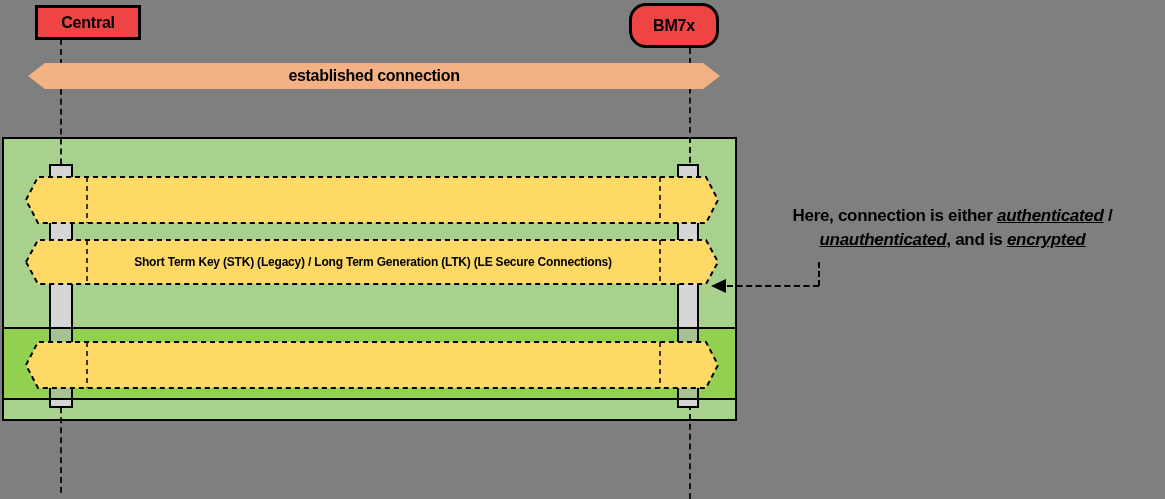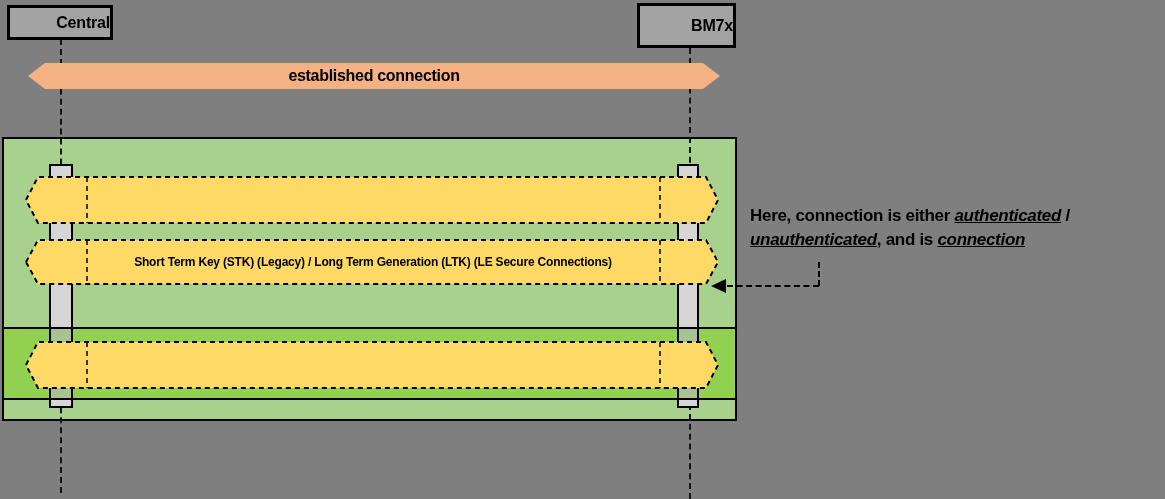--- a/index.html
+++ b/index.html
@@ -22,28 +22,29 @@
     width:0;
     border-left:2px dashed #141414;
     z-index:3;
   }
   #lifeline-central { left:60px; top:39px; height:454px; }
   #lifeline-bm7x    { left:689px; top:48px; height:451px; }
 
   
   .actor {
     position:absolute;
-    background:#a3a3a3;
+    background:#ef4444;
     border:3px solid #000;
-    display:flex; align-items:center; justify-content:flex-end;
+    display:flex; align-items:center; justify-content:center;
     font-weight:bold; font-size:16px; letter-spacing:-0.2px;
     z-index:5;
+    margin-left:28px;
   }
   #actor-central { left:7px; top:5px; width:106px; height:35px; }
-  #actor-bm7x    { left:637px; top:3px; width:99px; height:45px; }
+  #actor-bm7x    { left:601px; top:3px; width:90px; height:45px;border-radius:17px; }
 
   
   #established-arrow {
     position:absolute;
     left:28px; top:63px; width:692px; height:26px;
     background:#f4b183;
     clip-path:polygon(0 50%, 17px 0, calc(100% - 17px) 0, 100% 50%, calc(100% - 17px) 100%, 17px 100%);
     display:flex; align-items:center; justify-content:center;
     font-weight:bold; font-size:16px; letter-spacing:-0.3px;
     z-index:5;
@@ -105,20 +106,21 @@
   #msg1-label, #msg3-label { font-size:15px; }
   #msg2-label { font-size:12px; letter-spacing:-0.2px; }
 
   
   #annotation {
     position:absolute;
     left:750px; top:204px; width:405px;
     font-weight:bold; font-size:17px; line-height:24px;
     letter-spacing:-0.3px;
     z-index:6;
+    text-align:center;
   }
   #annotation .em {
     font-style:italic;
     text-decoration:underline;
   }
 
   
   #connector-vline {
     position:absolute;
     left:818px; top:262px; height:24px; width:0;
@@ -189,20 +191,20 @@
   <div class="msg-label" id="msg2-label">Short Term Key (STK) (Legacy) / Long Term Generation (LTK) (LE Secure Connections)</div>
 
   <svg class="msg-svg" id="msg3-svg" viewBox="0 0 698 48">
     <polygon points="2,24 14,1 682,1 694,24 682,47 14,47" fill="#ffd966" stroke="#000" stroke-width="2" stroke-dasharray="5 4"></polygon>
     <line x1="63" y1="1" x2="63" y2="47" stroke="#000" stroke-width="1.5" stroke-dasharray="5 4"></line>
     <line x1="636" y1="1" x2="636" y2="47" stroke="#000" stroke-width="1.5" stroke-dasharray="5 4"></line>
   </svg>
 
   <div id="annotation">
     <span>Here, connection is either </span><span class="em">authenticated</span><span> /</span><br>
-    <span class="em">unauthenticated</span><span>, and is </span><span class="em">connection</span>
+    <span class="em">unauthenticated</span><span>, and is </span><span class="em">encrypted</span>
   </div>
 
   <div id="connector-vline"></div>
   <div id="connector-hline"></div>
   <div id="connector-arrowhead"></div>
 
 </div>
 
 </body></html>

